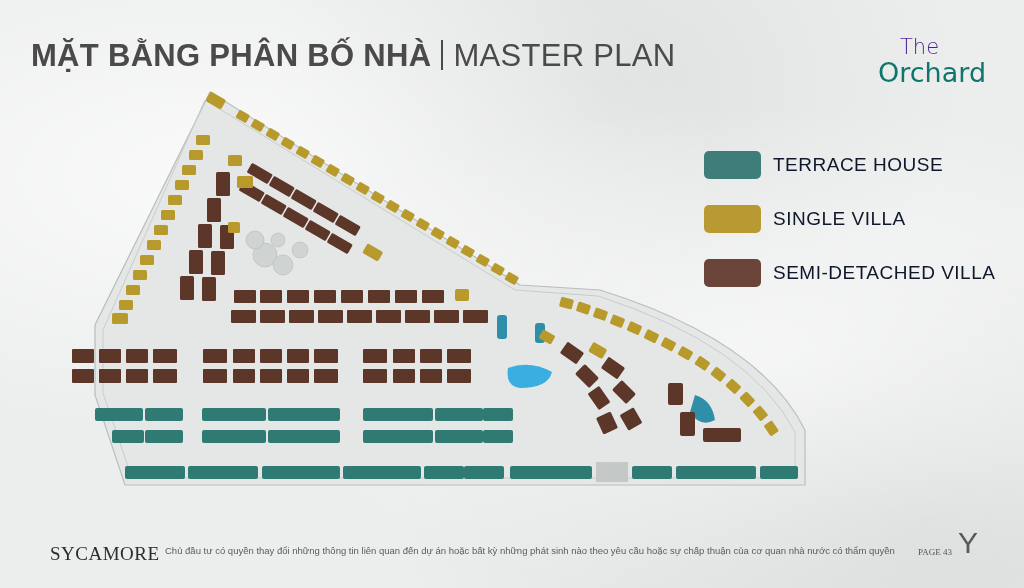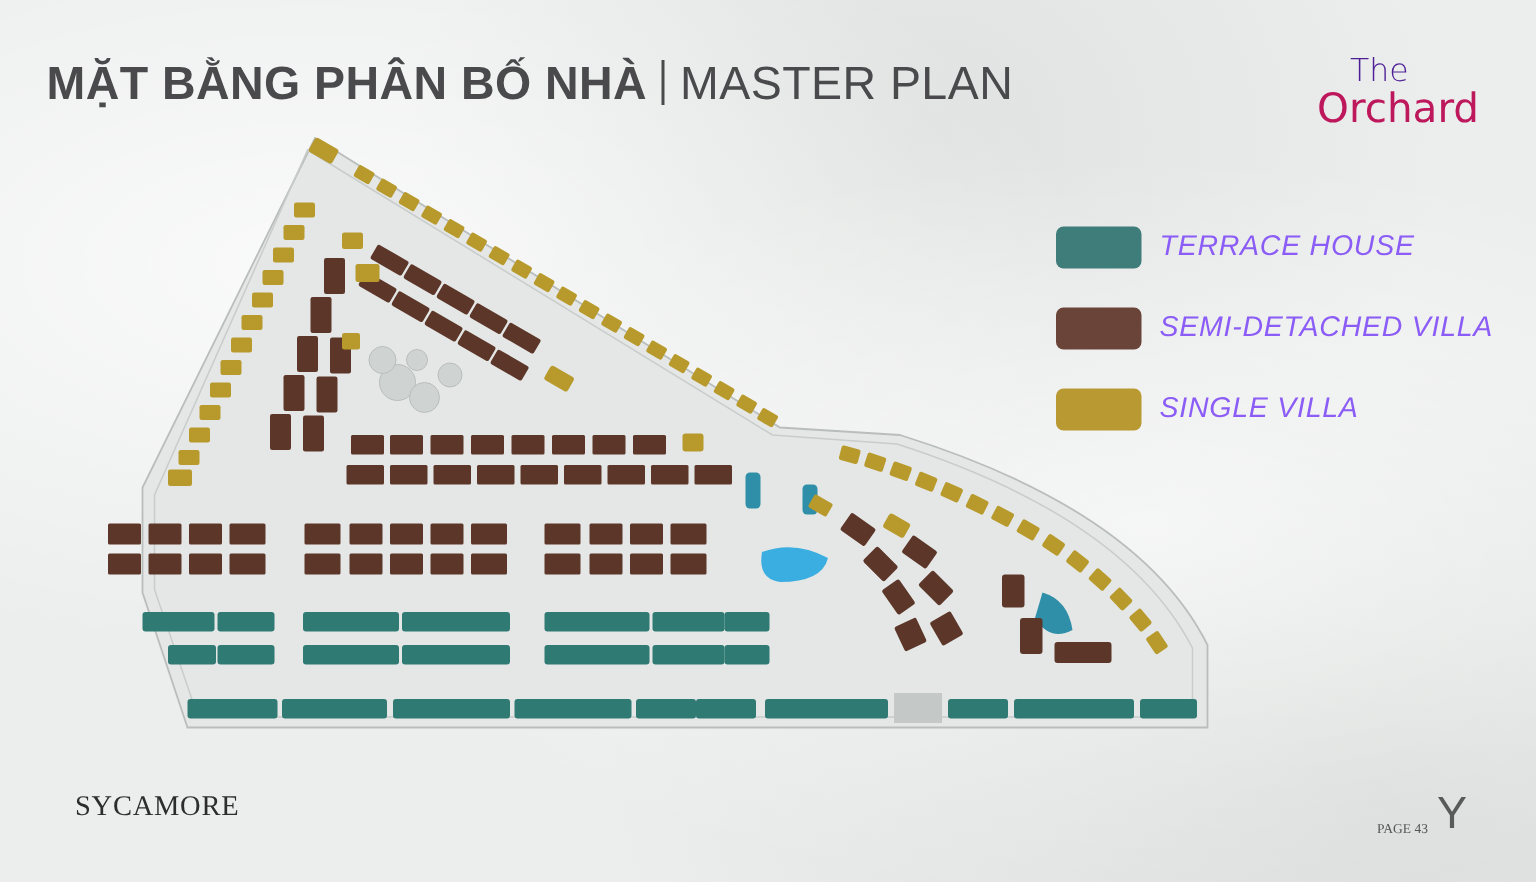--- a/index.html
+++ b/index.html
@@ -17,30 +17,30 @@
   .title {
     position: absolute; left: 31px; top: 38px;
     font-size: 31px; color: #4a4a4c; white-space: nowrap; letter-spacing: 0.3px;
   }
   .title .vi { font-weight: bold; }
   .title .sep { display: inline-block; width: 2px; height: 30px; background: #4a4a4c; margin: 0 10px; vertical-align: -4px; }
   .title .en { font-weight: normal; }
 
   .logo { position: absolute; left: 878px; top: 34px; line-height: 26px; text-align: left; }
   .logo .the { display: block; padding-left: 22px; font-size: 21px; color: #4c1d95; font-family: "DejaVu Sans", sans-serif; font-weight: 300; }
-  .logo .orchard { display: block; font-size: 27px; color: #be185d; font-family: "DejaVu Sans", sans-serif; }
+  .logo .orchard { display: block; font-size: 27px; color: #0f766e; font-family: "DejaVu Sans", sans-serif; }
 
   .legend { position: absolute; left: 704px; top: 150px; }
   .legend-item { display: flex; align-items: center; height: 30px; margin-bottom: 24px; }
   .swatch { width: 57px; height: 28px; border-radius: 5px; margin-right: 12px; }
-  .legend-label { font-size: 19px; color: #8b5cf6; letter-spacing: 0.5px; white-space: nowrap; font-style: italic; }
+  .legend-label { font-size: 19px; color: #0f172a; letter-spacing: 0.5px; white-space: nowrap; }
 
   .map { position: absolute; left: 70px; top: 85px; width: 760px; height: 425px; }
 
-  .footer-brand { position: absolute; left: 50px; top: 527px; font-family: "Liberation Serif", serif; font-size: 19px; color: #2d2d2d; letter-spacing: 0.5px; }
+  .footer-brand { position: absolute; left: 50px; top: 543px; font-family: "Liberation Serif", serif; font-size: 19px; color: #2d2d2d; letter-spacing: 0.5px; }
   .disclaimer { position: absolute; left: 157px; top: 543px; font-size: 9.5px; color: #5b5b5b; line-height: 15px; }
   .disclaimer .l2 { padding-left: 8px; display: block; }
   .page { position: absolute; left: 918px; top: 547px; font-family: "Liberation Serif", serif; font-size: 9px; color: #555; }
   .y-mark { position: absolute; left: 958px; top: 526px; font-family: "Liberation Sans", sans-serif; font-size: 30px; color: #5a5a5a; }
 </style>
 </head>
 <body>
 
 <div class="title">
   <span class="vi">MẶT BẰNG PHÂN BỐ NHÀ</span><span class="sep"></span><span class="en">MASTER PLAN</span>
@@ -50,26 +50,26 @@
   <span class="the">The</span>
   <span class="orchard">Orchard</span>
 </div>
 
 <div class="legend">
   <div class="legend-item">
     <div class="swatch" style="background:#3f7d7a"></div>
     <span class="legend-label">TERRACE HOUSE</span>
   </div>
   <div class="legend-item">
+    <div class="swatch" style="background:#b99a32"></div>
+    <span class="legend-label">SINGLE VILLA</span>
+  </div>
+  <div class="legend-item">
     <div class="swatch" style="background:#6a4438"></div>
     <span class="legend-label">SEMI-DETACHED VILLA</span>
-  </div>
-  <div class="legend-item">
-    <div class="swatch" style="background:#b99a32"></div>
-    <span class="legend-label">SINGLE VILLA</span>
   </div>
 </div>
 
 <svg class="map" viewBox="70 85 760 425" width="760" height="425" xmlns="http://www.w3.org/2000/svg">
 
   <path d="M210 92 L520 285 L600 290 Q760 340 805 430 L805 485 L125 485 L95 395 L95 325 Z" fill="#e4e7e6" stroke="#b9bdbc" stroke-width="1.2"></path>
   <path d="M205 100 L515 290 L598 296 Q750 345 795 432 L795 478 L132 478 L103 393 L103 330 Z" fill="none" stroke="#c8cccb" stroke-width="1"></path>
 
   <g fill="#cfd4d2" stroke="#b5bab8" stroke-width="0.6">
     <circle cx="265" cy="255" r="12"></circle>
@@ -261,15 +261,16 @@
     <rect x="614" y="385" width="20" height="14" rx="1.5" transform="rotate(45 624 392)"></rect>
     <rect x="622" y="411" width="18" height="16" rx="1.5" transform="rotate(60 631 419)"></rect>
     <rect x="668" y="383" width="15" height="22" rx="2"></rect>
     <rect x="680" y="412" width="15" height="24" rx="2"></rect>
     <rect x="703" y="428" width="38" height="14" rx="2"></rect>
   </g>
 </svg>
 
 <div class="footer-brand">SYCAMORE</div>
 <div class="disclaimer">
+  <span class="l2">Chủ đầu tư có quyền thay đổi những thông tin liên quan đến dự án hoặc bất kỳ những phát sinh nào theo yêu cầu hoặc sự chấp thuận của cơ quan nhà nước có thẩm quyền</span>
 </div>
 <div class="page">PAGE 43</div>
 <div class="y-mark">Y</div>
 
 </body></html>

